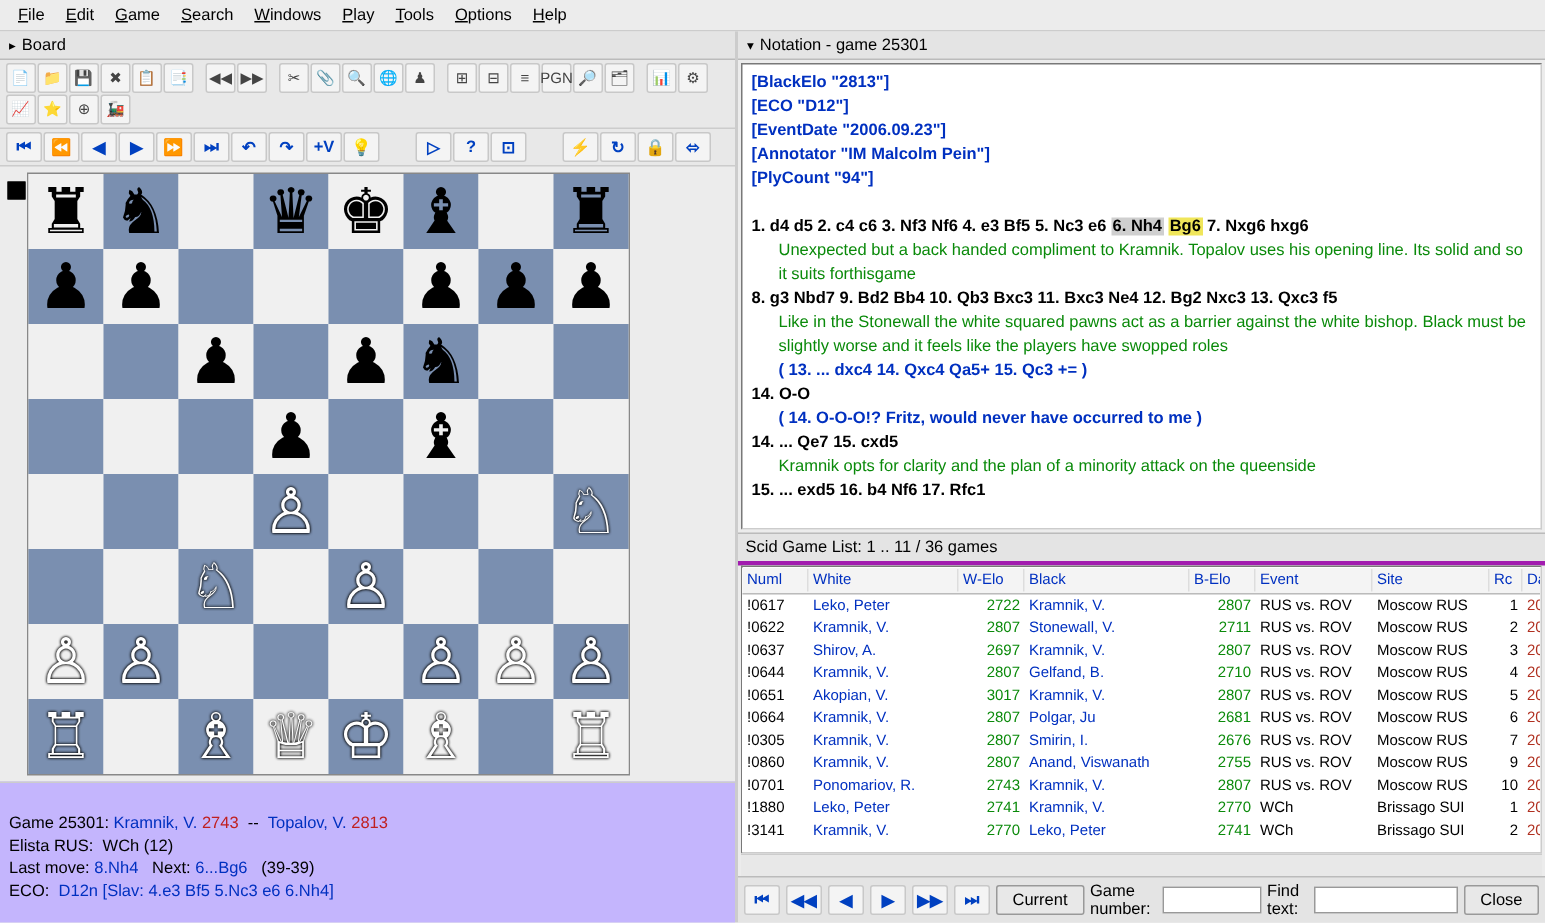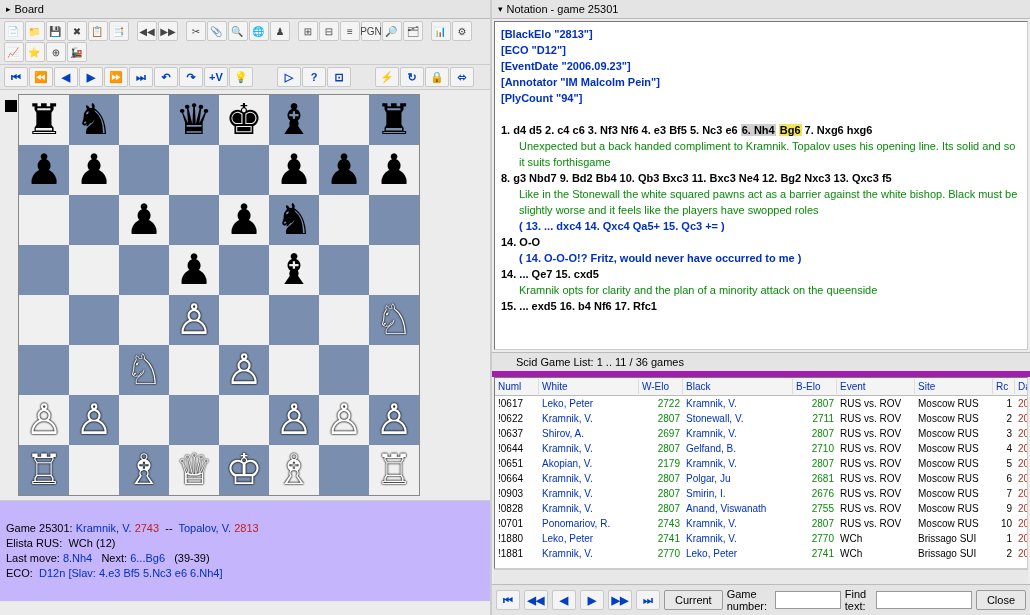--- a/index.html
+++ b/index.html
@@ -27,21 +27,21 @@
 .game-info{padding:20px 6px;border-top:1px solid #ccc;background:#c4b5fd;line-height:15px;font-size:11px}
 .blue{color:#0030c0}
 .red{color:#c02020}
 .notation{flex:1;overflow:auto;background:#fff;border:1px inset #ccc;margin:2px;padding:4px 6px;font-size:11px;line-height:16px}
 .notation .hdr{color:#0030c0;font-weight:bold}
 .notation .moves{color:#000;font-weight:bold}
 .notation .cur{background:#cfcfcf;padding:0 1px}
 .notation .hl{background:#f0e65a;padding:0 1px}
 .notation .cmt{color:#0a8a0a;font-weight:normal;padding-left:18px;display:block}
 .notation .var{color:#0030c0;font-weight:bold;padding-left:18px;display:block}
-.gamelist-head{padding:3px 24px;background:#e4e4e4;border-top:1px solid #bbb;border-bottom:6px solid #a21caf}
+.gamelist-head{padding:3px 5px;background:#e4e4e4;border-top:1px solid #bbb;border-bottom:3px solid #a21caf}
 .gamelist{flex:0 0 auto;background:#fff;border:1px inset #ccc;margin:0 2px;overflow:auto}
 .gl-header,.gl-row{display:grid;grid-template-columns:44px 100px 44px 110px 44px 78px 78px 22px 50px;font-size:10px;padding:1px 0}
 .gl-header{border-bottom:1px solid #bbb;color:#0030c0;background:#f4f4f4;position:sticky;top:0}
 .gl-header span{padding:2px 3px;border-right:1px solid #ddd;white-space:nowrap;overflow:hidden}
 .gl-row span{padding:1px 3px;white-space:nowrap;overflow:hidden;color:#0030c0}
 .gl-row span.num{color:#000}
 .gl-row span.elo{color:#0a8a0a;text-align:right}
 .gl-row span.evt{color:#000}
 .gl-row span.date{color:#b03020}
 .gl-row span.rnd{color:#000;text-align:right}
@@ -51,20 +51,31 @@
 .gl-bottom input{font-size:11px;height:16px;border:1px solid #999;padding:0 2px}
 .gl-bottom button{font-size:11px;height:20px;padding:0 10px;background:#e8e8e8;border:1px solid #999;border-radius:2px}
 .statusbar{display:flex;align-items:center;padding:3px 8px;background:#e4e4e4;border-top:1px solid #bbb;font-size:11px}
 .statusbar .prog{margin-left:auto;width:110px;height:12px;border:1px solid #999;background:#fff}
 .scroll-stub{height:14px;background:#e8e8e8;border-top:1px solid #ccc;margin:0 2px}
 </style>
 </head>
 <body>
 
 <div class="app">
+  <div class="menubar" id="menubar">
+      <span><u>F</u>ile</span>
+      <span><u>E</u>dit</span>
+      <span><u>G</u>ame</span>
+      <span><u>S</u>earch</span>
+      <span><u>W</u>indows</span>
+      <span><u>P</u>lay</span>
+      <span><u>T</u>ools</span>
+      <span><u>O</u>ptions</span>
+      <span><u>H</u>elp</span>
+    </div>
 
   <div class="main">
     <div class="pane-left">
       <div class="panel-head">
         <span class="tri">▸</span>
         <span>Board</span>
       </div>
 
       <div class="toolbar" id="tb1">
           <div class="tbbtn">📄</div>
@@ -280,52 +291,52 @@
             <span>Gelfand, B.</span>
             <span class="elo">2710</span>
             <span class="evt">RUS vs. ROV</span>
             <span class="evt">Moscow RUS</span>
             <span class="rnd">4</span>
             <span class="date">2002.09.0</span>
           </div>
           <div class="gl-row">
             <span class="num">!0651</span>
             <span>Akopian, V.</span>
-            <span class="elo">2179</span>
+            <span class="elo">3017</span>
             <span>Kramnik, V.</span>
             <span class="elo">2807</span>
             <span class="evt">RUS vs. ROV</span>
             <span class="evt">Moscow RUS</span>
             <span class="rnd">5</span>
             <span class="date">2002.09.0</span>
           </div>
           <div class="gl-row">
             <span class="num">!0664</span>
             <span>Kramnik, V.</span>
             <span class="elo">2807</span>
             <span>Polgar, Ju</span>
             <span class="elo">2681</span>
             <span class="evt">RUS vs. ROV</span>
             <span class="evt">Moscow RUS</span>
             <span class="rnd">6</span>
             <span class="date">2002.09.0</span>
           </div>
           <div class="gl-row">
-            <span class="num">!0903</span>
+            <span class="num">!0305</span>
             <span>Kramnik, V.</span>
             <span class="elo">2807</span>
             <span>Smirin, I.</span>
             <span class="elo">2676</span>
             <span class="evt">RUS vs. ROV</span>
             <span class="evt">Moscow RUS</span>
             <span class="rnd">7</span>
             <span class="date">2002.09.</span>
           </div>
           <div class="gl-row">
-            <span class="num">!0828</span>
+            <span class="num">!0860</span>
             <span>Kramnik, V.</span>
             <span class="elo">2807</span>
             <span>Anand, Viswanath</span>
             <span class="elo">2755</span>
             <span class="evt">RUS vs. ROV</span>
             <span class="evt">Moscow RUS</span>
             <span class="rnd">9</span>
             <span class="date">2002.09.</span>
           </div>
           <div class="gl-row">
@@ -344,21 +355,21 @@
             <span>Leko, Peter</span>
             <span class="elo">2741</span>
             <span>Kramnik, V.</span>
             <span class="elo">2770</span>
             <span class="evt">WCh</span>
             <span class="evt">Brissago SUI</span>
             <span class="rnd">1</span>
             <span class="date">2004.09.</span>
           </div>
           <div class="gl-row">
-            <span class="num">!1881</span>
+            <span class="num">!3141</span>
             <span>Kramnik, V.</span>
             <span class="elo">2770</span>
             <span>Leko, Peter</span>
             <span class="elo">2741</span>
             <span class="evt">WCh</span>
             <span class="evt">Brissago SUI</span>
             <span class="rnd">2</span>
             <span class="date">2004.09.</span>
           </div>
         </div>

